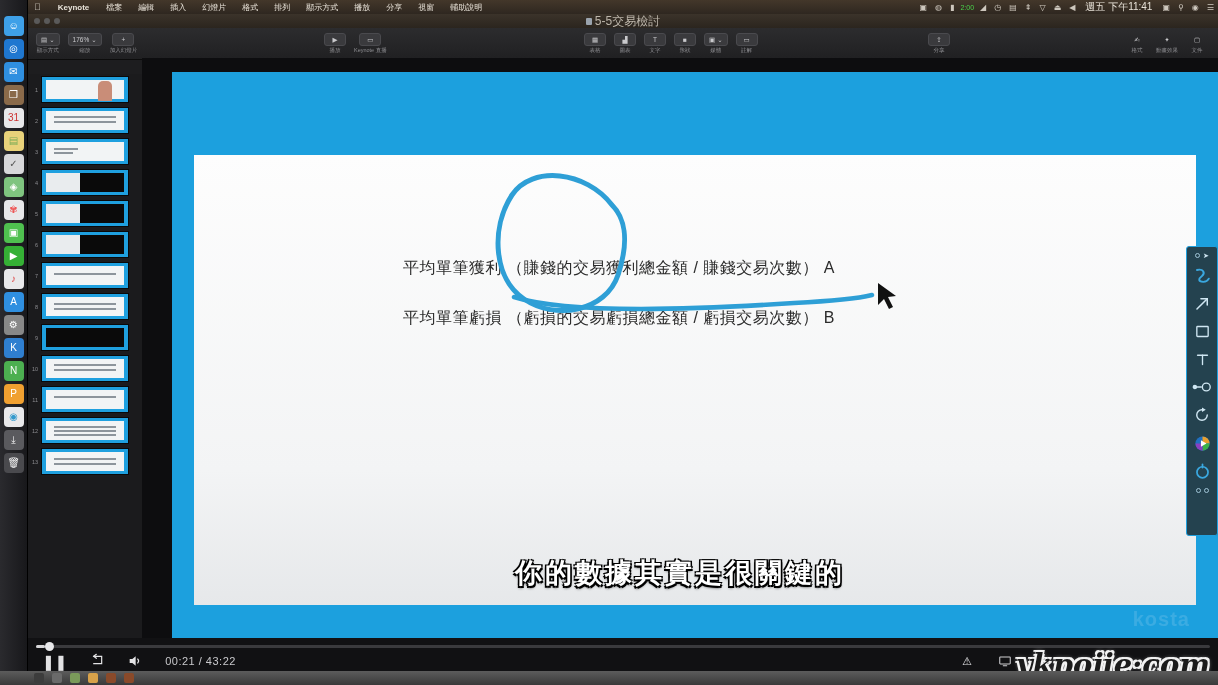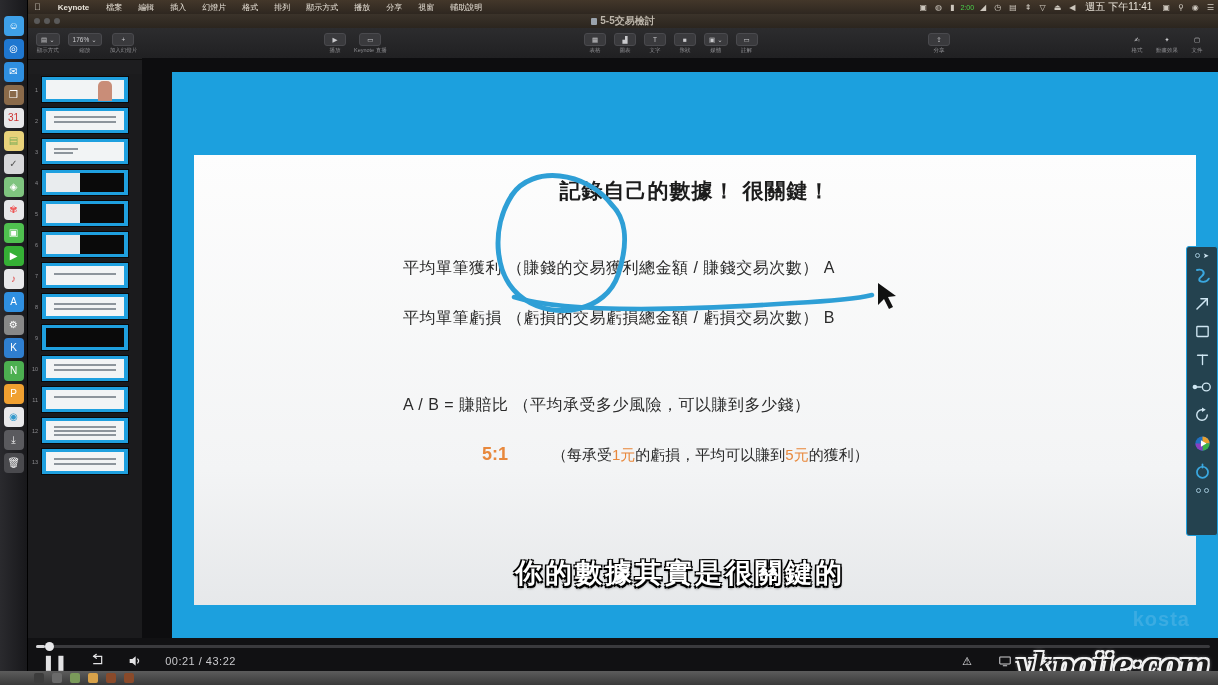--- a/index.html
+++ b/index.html
@@ -42,21 +42,21 @@
 
   
   .kwin {
     position: absolute; left: 28px; top: 14px; width: 1190px; height: 671px;
     background: #1d1d1f;
   }
   .titlebar {
     position: relative; height: 14px;
     background: linear-gradient(to bottom,#3b332a,#2b251e);
     display: flex; align-items: center; justify-content: center;
-    color: #bdb6ab; font-size: 10px; font-weight: bold;
+    color: #bdb6ab; font-size: 12px;
   }
   .traffic { position: absolute; left: 6px; top: 4px; display: flex; gap: 4px; }
   .traffic i { width: 6px; height: 6px; border-radius: 50%; background: #5a5a5a; display: block; }
   .title-txt { display: flex; align-items: center; gap: 3px; }
   .doc-ico { width: 6px; height: 7px; background: #9aa3ad; border-radius: 1px; display: inline-block; }
 
   .toolbar {
     position: relative; height: 32px;
     background: linear-gradient(to bottom,#2c2c2e,#202022);
     border-bottom: 1px solid #0c0c0c;
@@ -466,30 +466,24 @@
             <div class="bar" style="top:14px"></div>
           </div>
       </div>
     </div>
 
     <div class="canvas">
       <div class="slide">
 
 
         <div class="white-card">
-          <div class="headline">記錄自己的數據！  很關鍵！</div>
 
           <div class="body-line l1">平均單筆獲利 （賺錢的交易獲利總金額 / 賺錢交易次數）  A</div>
           <div class="body-line l2">平均單筆虧損 （虧損的交易虧損總金額 / 虧損交易次數）  B</div>
-          <div class="body-line l3">A / B = 賺賠比 （平均承受多少風險，可以賺到多少錢）</div>
-
-          <div class="ratio-row">
-            <span class="ratio-val">5:1</span>
-            <span class="ratio-note"><span>（每承受</span><span class="hl">1元</span><span>的虧損，平均可以賺到</span><span class="hl">5元</span><span>的獲利）</span></span>
-          </div>
+
 
           <svg class="ink" viewBox="0 0 1002 450" preserveAspectRatio="none">
             <path d="M418 50 C 392 16, 338 10, 318 40 C 296 74, 300 124, 330 144
                      C 362 166, 412 156, 424 120 C 436 84, 430 62, 418 50 Z" fill="none" stroke="#2e9fd6" stroke-width="5" stroke-linecap="round"></path>
             <path d="M320 142 C 370 158, 480 156, 600 148 C 640 146, 666 143, 678 140" fill="none" stroke="#2e9fd6" stroke-width="4.5" stroke-linecap="round"></path>
           </svg>
           <svg class="ink" viewBox="0 0 1002 450" preserveAspectRatio="none">
             <path d="M684 128 L684 150 L690 144 L695 154 L699 152 L694 142 L702 141 Z" fill="#111"></path>
           </svg>
         </div>

